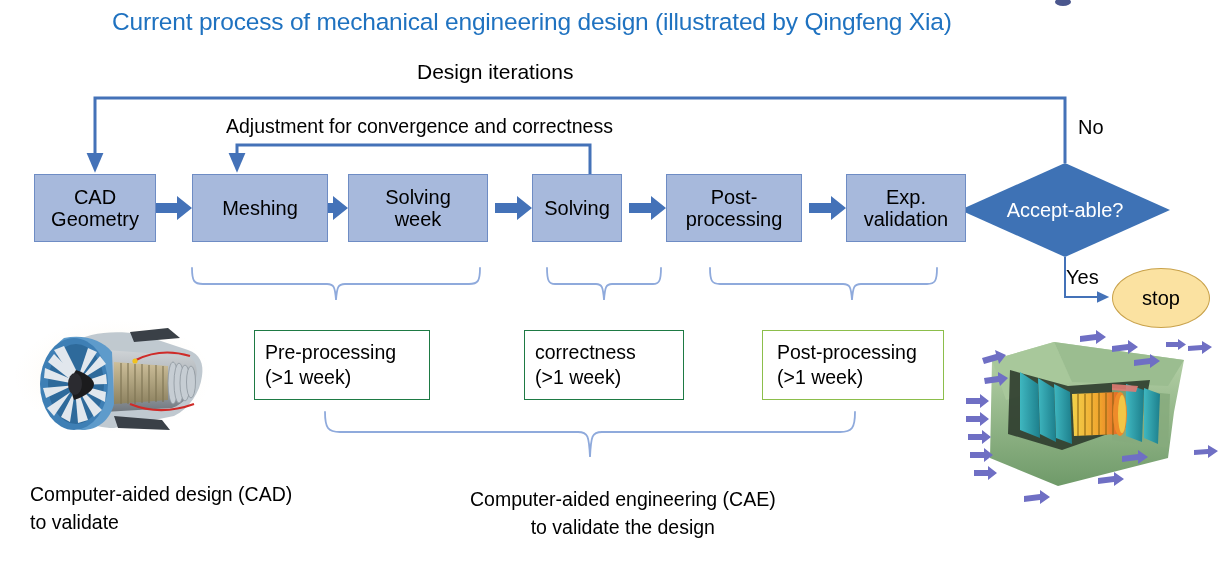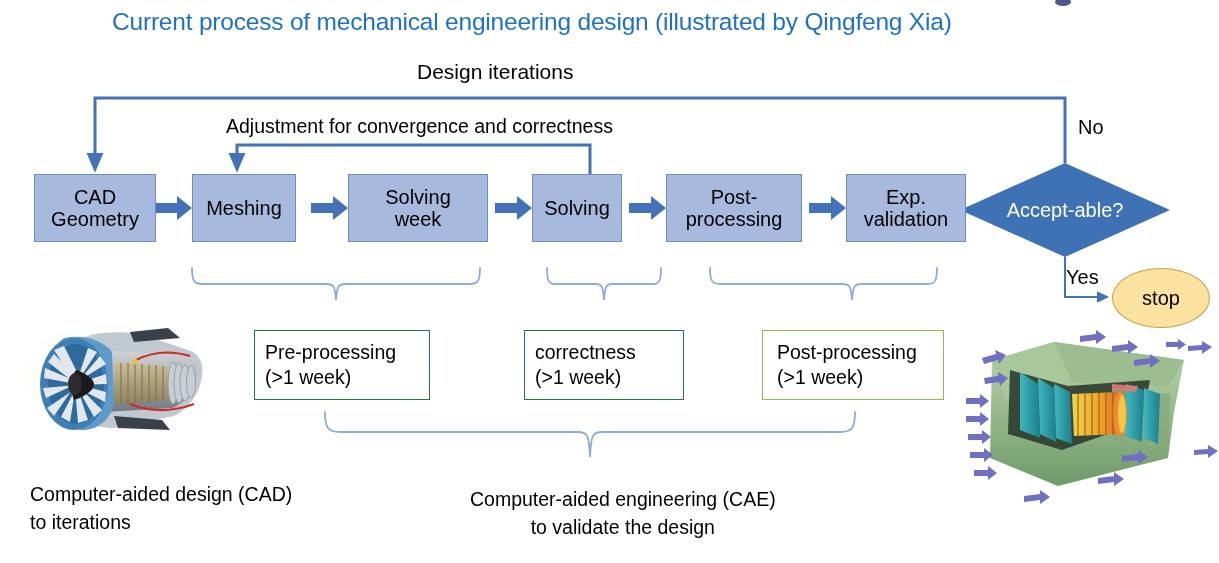--- a/index.html
+++ b/index.html
@@ -285,21 +285,21 @@
   <div class="abs design-iter">Design iterations</div>
   <div class="abs adjust-lbl">Adjustment for convergence and correctness</div>
 
   <div class="abs pbox" style="left:34px;top:174px;width:122px;height:68px;">
     <div>
       <span>CAD</span>
       <span>Geometry</span>
     </div>
   </div>
 
-  <div class="abs pbox" style="left:192px;top:174px;width:104px;height:68px;">
+  <div class="abs pbox" style="left:192px;top:174px;width:136px;height:68px;">
     <div>
       <span>Meshing</span>
     </div>
   </div>
 
   <div class="abs pbox" style="left:348px;top:174px;width:140px;height:68px;">
     <div>
       <span>Solving</span>
       <span>week</span>
     </div>
@@ -349,21 +349,21 @@
     <span>(&gt;1 week)</span>
   </div>
 
   <div class="abs gbox g3" style="left:762px;top:330px;width:182px;height:70px;">
     <span>Post-processing</span>
     <span>(&gt;1 week)</span>
   </div>
 
   <div class="abs footlbl" style="left:30px;top:480px;">
     <div>Computer-aided design (CAD)</div>
-    <div>to iterations</div>
+    <div>to validate</div>
   </div>
 
   <div class="abs footlbl" style="left:470px;top:485px;text-align:center;">
     <div>Computer-aided engineering (CAE)</div>
     <div>to validate the design</div>
   </div>
 
 </div>
 
 </body></html>

